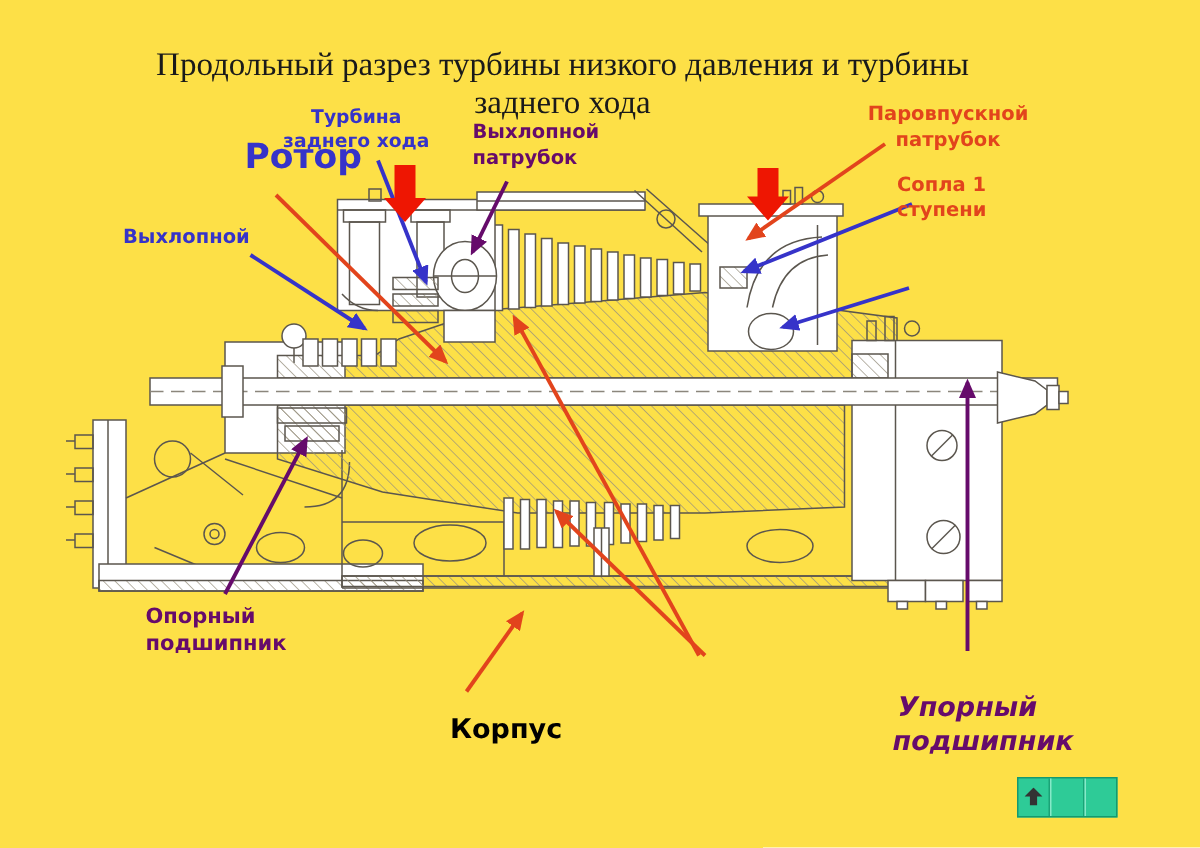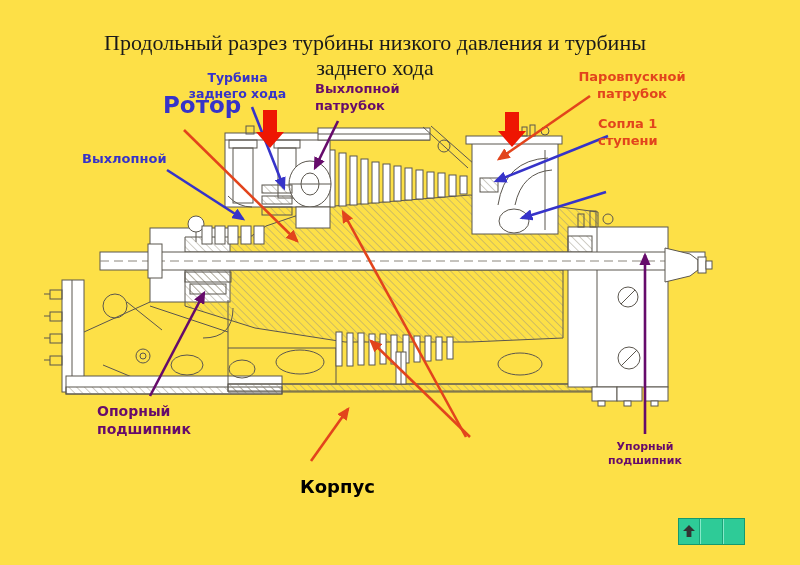--- a/index.html
+++ b/index.html
@@ -254,21 +254,21 @@
 
   <div class="lbl blue" style="left:82px;top:151px;">Выхлопной</div>
 
 
   <div class="lbl purple" style="left:97px;top:402px;font-size:14px;">Опорный
 подшипник</div>
 
   <div class="lbl black" style="left:300px;top:475px;font-size:18px;">Корпус</div>
 
 
-  <div class="lbl purple center" style="left:595px;top:440px;width:100px;font-size:11px;">Упорный
+  <div class="lbl purple center" style="left:595px;top:460px;width:100px;font-size:18px;font-style:italic;">Упорный
 подшипник</div>
 
   <div class="nav">
     <div class="nav-btn">
       <svg class="nav-icon" width="12" height="12" viewBox="0 0 10 10">
         <polygon points="5,0 10,5 7,5 7,10 3,10 3,5 0,5" fill="#333"></polygon>
       </svg>
     </div>
     <div class="nav-btn"></div>
     <div class="nav-btn"></div>

